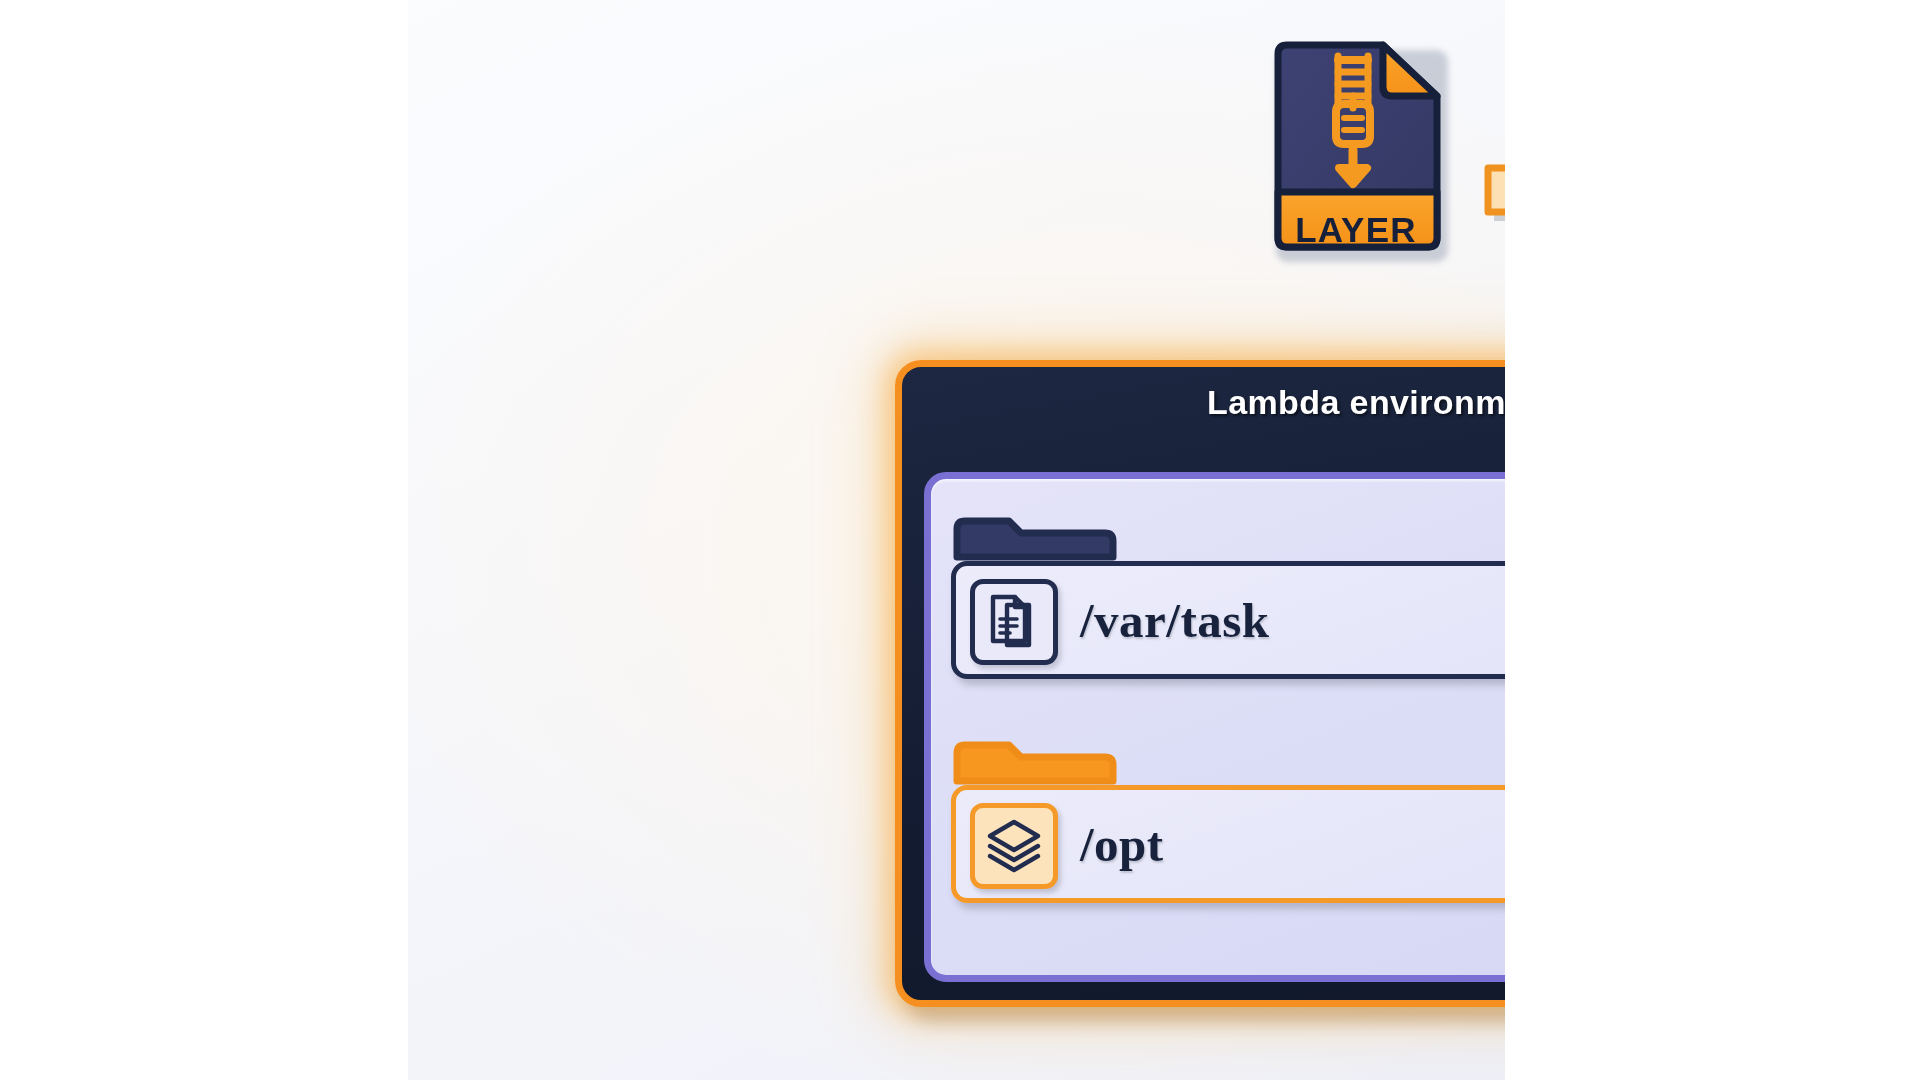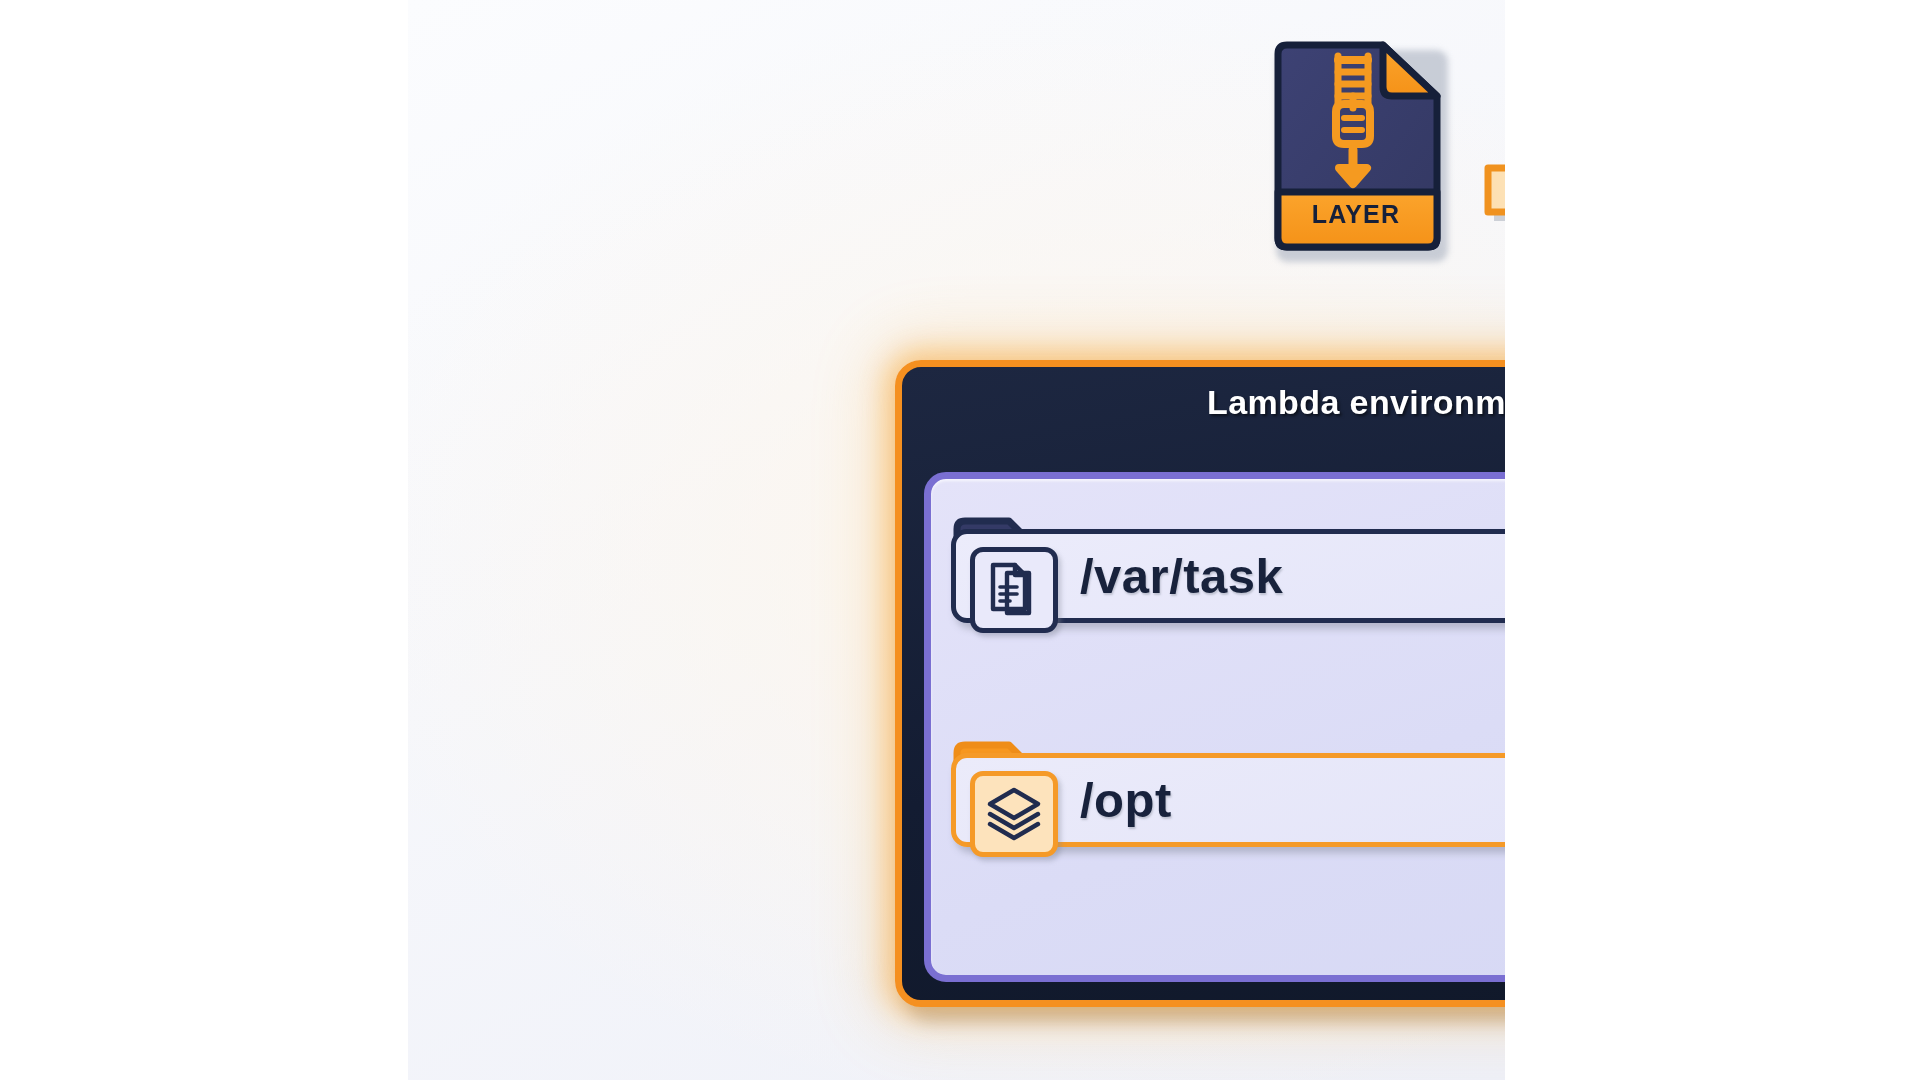--- a/index.html
+++ b/index.html
@@ -40,24 +40,24 @@
     left: 6px; top: 10px;
     width: 172px; height: 212px;
     background: #b9bfcb;
     border-radius: 12px;
     filter: blur(3px);
     opacity: .75;
   }
   #layer-file svg { position: absolute; left: 0; top: 0; }
   #layer-file .label {
     position: absolute;
-    left: 0; top: 148px;
+    left: 0; top: 164px;
     width: 172px; height: 52px;
     display: flex; align-items: center; justify-content: center;
-    font-size: 25px;
+    font-size: 35px;
     font-weight: 700;
     letter-spacing: 1.2px;
     color: #16203a;
     pointer-events: none;
   }
 
   
   #flow-arrow {
     position: absolute;
     left: 1040px; top: 130px;
@@ -115,24 +115,25 @@
 
   
   .folder-tab {
     position: absolute;
     left: 0; top: 0;
     width: 168px; height: 46px;
   }
 
   .path-box {
     position: absolute;
-    left: 0; top: 12px;
-    width: 810px; height: 94px;
+    left: 0; top: 44px;
+    width: 810px; height: 118px;
     border-radius: 16px;
     box-sizing: border-box;
+    font-family: Liberation Serif, serif;
   }
   .row-var .path-box {
     background: linear-gradient(160deg, #ececfb 0%, #e2e3f8 100%);
     border: 5px solid #212c4f;
     box-shadow: 4px 6px 7px rgba(130,136,152,.45);
   }
   .row-opt .path-box {
     background: linear-gradient(160deg, #ebebfa 0%, #e2e3f8 100%);
     border: 5px solid #f59a28;
     box-shadow: 4px 6px 7px rgba(130,136,152,.45);

